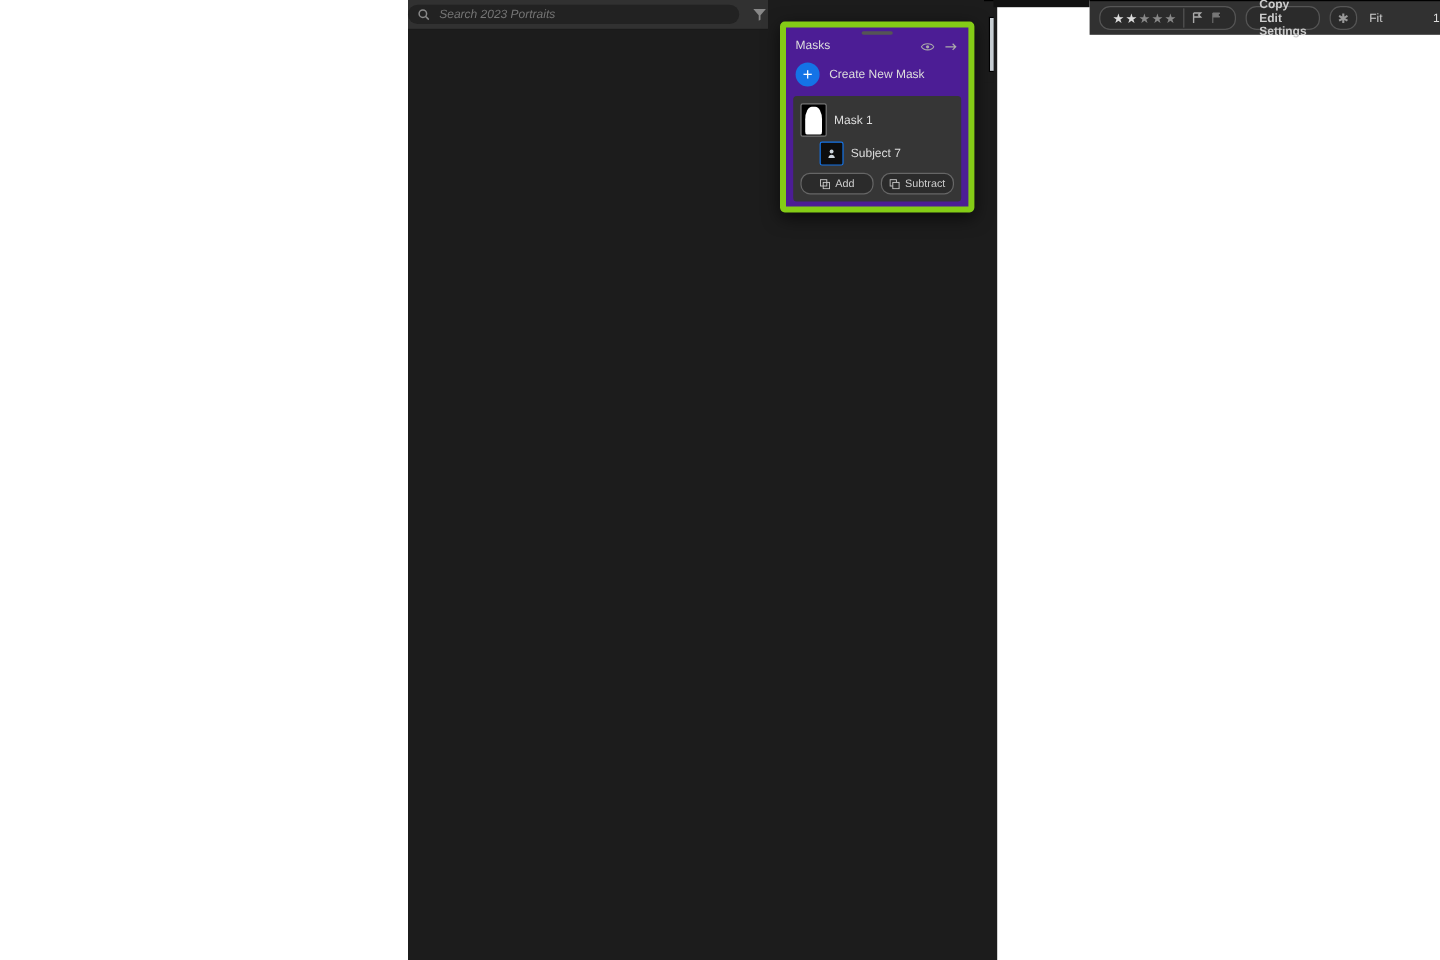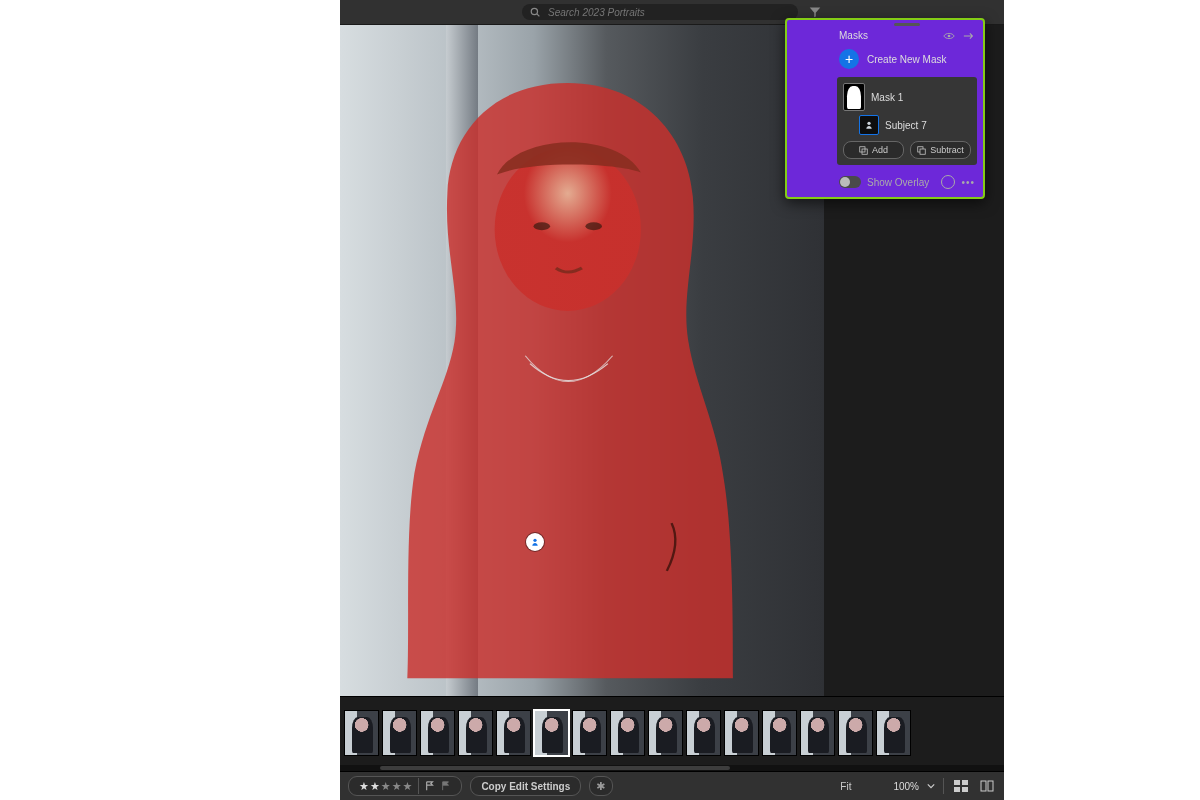--- a/index.html
+++ b/index.html
@@ -1,36 +1,36 @@
 <!DOCTYPE html>
 <html><head>
 <meta charset="utf-8">
 <style>
   html,body{margin:0;padding:0;background:#fff;font-family:"Segoe UI",Arial,sans-serif;font-size:11px;color:#bbb;}
   .stage{position:relative;width:1200px;height:800px;margin:0 auto;background:#fff;overflow:hidden;}
-  .app{position:absolute;left:340px;top:0;width:664px;height:800px;background:#1c1c1c;display:flex;flex-direction:column;}
+  .app{position:absolute;left:340px;top:0;width:491px;height:800px;background:#1c1c1c;display:flex;flex-direction:row;}
   
   .topbar{height:24px;background:#313131;display:flex;align-items:center;justify-content:center;border-bottom:1px solid #1a1a1a;}
   .searchwrap{display:flex;align-items:center;width:260px;height:16px;background:#222;border-radius:9px;padding:0 8px;gap:6px;}
   .searchwrap input{flex:1;background:transparent;border:none;outline:none;color:#888;font-size:10px;font-style:italic;}
   .filtericon{margin-left:10px;width:14px;height:14px;display:flex;align-items:center;justify-content:center;color:#777;}
   
   .mainrow{flex:1;display:flex;min-height:0;}
   .canvas{flex:1;position:relative;background:#1c1c1c;overflow:hidden;}
   .photo{position:absolute;left:0;top:0;right:0;bottom:0;}
   .bg-wall{position:absolute;left:0;top:0;right:0;bottom:0;background:linear-gradient(90deg,#d7dde0 0%,#b8c0c5 25%,#9aa3a9 40%,#565a5e 55%,#3a3d41 75%,#2f3135 100%);} 
   .wall-edge{position:absolute;left:22%;top:0;bottom:0;width:32px;background:linear-gradient(90deg,#c6ccd0,#747b83);} 
   .overlay{position:absolute;left:8%;top:6%;width:78%;height:92%;}
   .overlay svg{width:100%;height:100%;}
   .subject-pin{position:absolute;left:186px;top:508px;width:18px;height:18px;border-radius:50%;background:#fff;display:flex;align-items:center;justify-content:center;box-shadow:0 0 0 1px rgba(0,0,0,.4);}
   .subject-pin svg{width:10px;height:10px;}
   
   .sidecol{width:180px;background:#1c1c1c;display:flex;flex-direction:column;}
   
-  .masks-panel{position:absolute;right:19px;top:18px;width:152px;background:#6d28d9;border:2px solid #84cc16;border-radius:4px;box-shadow:0 4px 14px rgba(0,0,0,.6);z-index:5;color:#ccc;padding-left:44px;}
+  .masks-panel{position:absolute;right:19px;top:18px;width:152px;background:#4c1d95;border:5px solid #84cc16;border-radius:4px;box-shadow:0 4px 14px rgba(0,0,0,.6);z-index:5;color:#ccc;}
   .mp-grab{height:8px;display:flex;align-items:center;justify-content:center;}
   .mp-grab span{width:26px;height:3px;background:#555;border-radius:2px;display:block;}
   .mp-head{display:flex;align-items:center;justify-content:space-between;padding:2px 8px 4px 8px;font-size:10px;color:#ddd;}
   .mp-head-icons{display:flex;gap:8px;color:#999;}
   .mp-create{display:flex;align-items:center;gap:8px;padding:4px 8px 6px 8px;}
   .mp-plus{width:20px;height:20px;border-radius:50%;background:#1473e6;color:#fff;display:flex;align-items:center;justify-content:center;font-size:14px;line-height:1;}
   .mp-create-label{font-size:10px;color:#ddd;}
   .mask-card{margin:2px 6px 4px 6px;background:#363636;border-radius:3px;padding:4px;text-align:right;}
   .mask-row{display:flex;align-items:center;gap:6px;padding:2px 2px;}
   .thumb{width:20px;height:26px;background:#000;border:1px solid #777;border-radius:2px;position:relative;overflow:hidden;flex:0 0 auto;}
@@ -303,26 +303,16 @@
           <span>
                 <svg width="9" height="9" viewBox="0 0 12 12">
                   <rect x="1" y="1" width="7" height="7" fill="none" stroke="#ccc"></rect>
                   <rect x="4" y="4" width="7" height="7" fill="#2b2b2b" stroke="#ccc"></rect>
                 </svg>
               </span>
           <span>Subtract</span>
         </div>
       </div>
     </div>
-    <div class="mp-foot">
-      <span style="display:flex;align-items:center;gap:6px;">
-        <span class="toggle"></span>
-        <span>Show Overlay</span>
-      </span>
-      <span style="display:flex;align-items:center;gap:6px;">
-        <span class="swatch"></span>
-        <span class="dots">•••</span>
-      </span>
-    </div>
   </div>
 
 </div>
 </div>
 
 </body></html>

